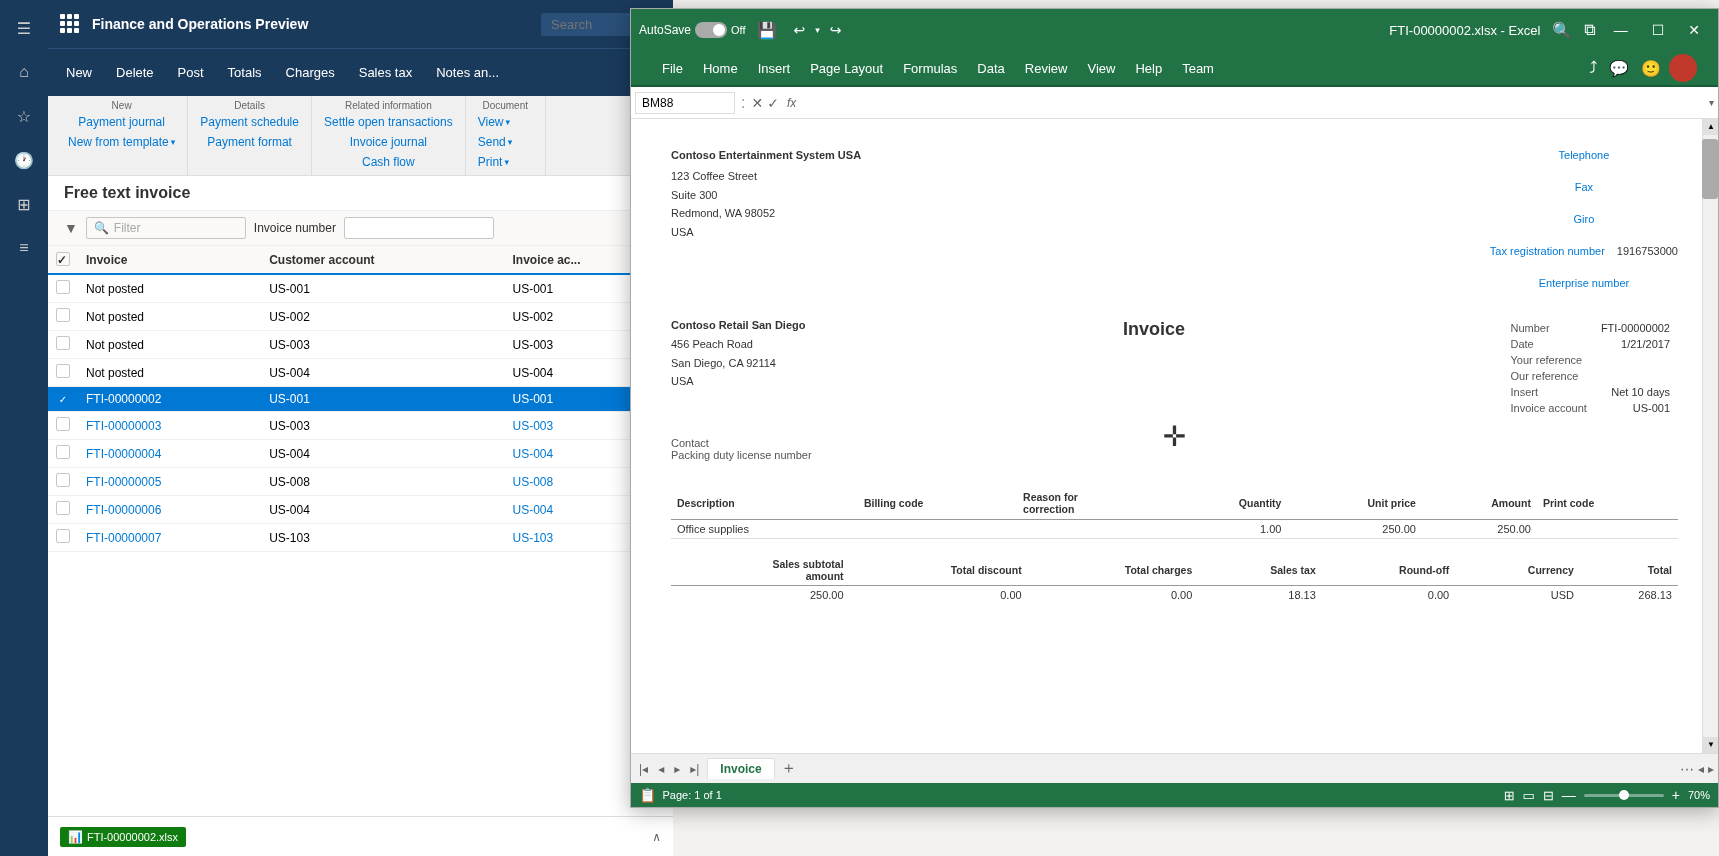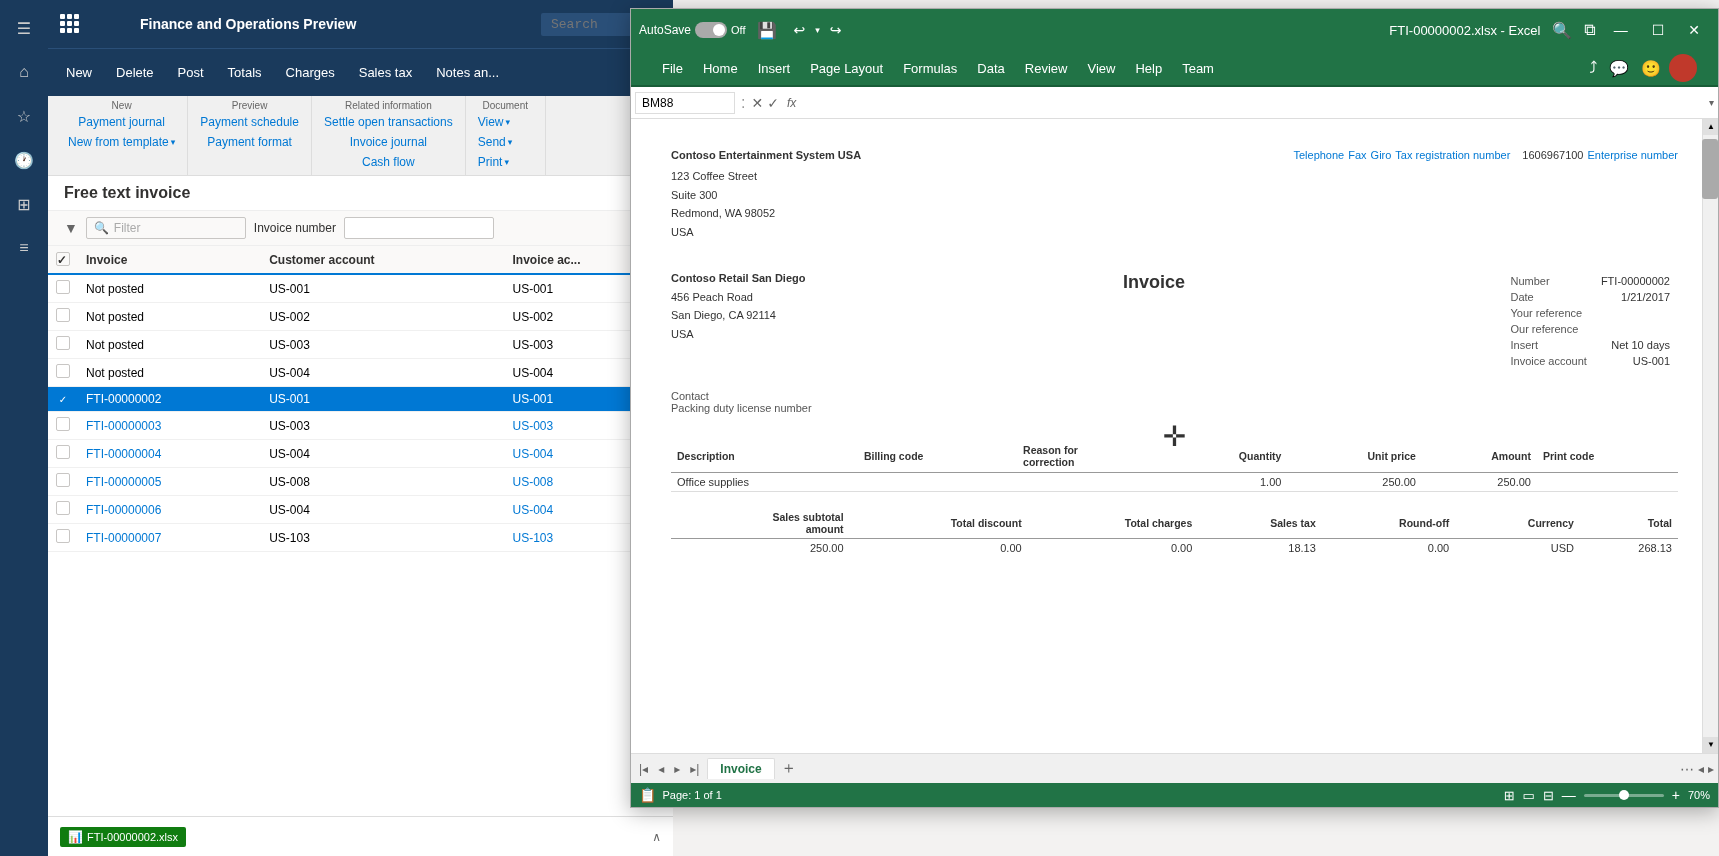--- a/index.html
+++ b/index.html
@@ -4,22 +4,22 @@
   <style>
     * { box-sizing: border-box; margin: 0; padding: 0; }
     body { font-family: 'Segoe UI', sans-serif; font-size: 13px; background: #f3f2f1; overflow: hidden; }
 
     
     .fo-app { position: absolute; top: 0; left: 0; width: 625px; height: 856px; background: #fff; display: flex; flex-direction: column; }
 
     .fo-titlebar { background: #1a3a5c; color: #fff; height: 48px; display: flex; align-items: center; padding: 0 12px; gap: 12px; }
     .fo-app-icon { width: 20px; height: 20px; display: grid; grid-template-columns: repeat(3,5px); grid-template-rows: repeat(3,5px); gap: 2px; }
     .fo-app-icon span { background: #fff; border-radius: 1px; }
-    .fo-title { font-size: 14px; font-weight: 600; color: #fff; margin-left: 48px; }
-    .fo-search { margin-left: auto; background: #2a4f78; border: none; color: #ccc; padding: 4px 10px; border-radius: 2px; font-size: 13px; width: 120px; font-family: Liberation Mono, monospace; }
+    .fo-title { font-size: 14px; font-weight: 600; color: #fff; }
+    .fo-search { margin-left: auto; background: #2a4f78; border: none; color: #ccc; padding: 4px 10px; border-radius: 2px; font-size: 13px; width: 120px; }
 
     .fo-nav { background: #1a3a5c; height: 48px; display: flex; align-items: center; padding: 0 8px; gap: 4px; border-top: 1px solid #2a4f78; }
     .fo-nav-btn { color: #fff; background: none; border: none; cursor: pointer; padding: 4px 10px; font-size: 13px; display: flex; align-items: center; gap: 4px; border-radius: 2px; }
 
     .fo-ribbon { background: #f0f0f0; border-bottom: 1px solid #ddd; padding: 0 8px; display: flex; }
     .fo-ribbon-group { padding: 4px 8px; display: flex; flex-direction: column; border-right: 1px solid #ddd; min-width: 80px; }
     .fo-ribbon-group-label { font-size: 10px; color: #666; text-align: center; margin-bottom: 2px; }
     .fo-ribbon-items { display: flex; gap: 4px; justify-content: center; }
     .fo-ribbon-item { color: #0078d4; background: none; border: none; cursor: pointer; font-size: 12px; padding: 2px 4px; white-space: nowrap; }
     .fo-ribbon-item.dropdown { display: flex; align-items: center; gap: 2px; }
@@ -70,21 +70,21 @@
     .xl-fx-confirm { background: none; border: none; font-size: 14px; color: #666; cursor: pointer; }
     .xl-fx-icon { color: #666; font-size: 12px; font-style: italic; padding: 0 4px; }
     .xl-formula-input { flex: 1; border: none; outline: none; font-size: 12px; }
 
     .xl-body { flex: 1; display: flex; flex-direction: column; overflow: hidden; }
     .xl-sheet-area { flex: 1; background: #fff; overflow: hidden; position: relative; }
 
     
     .invoice-content { padding: 30px 40px; font-size: 11px; color: #333; position: relative; background: #fff; width: 100%; height: 100%; overflow: auto; }
     .invoice-top { display: flex; justify-content: space-between; margin-bottom: 30px; }
-    .invoice-links { text-align: left; display: flex; flex-direction: row; gap: 4px; }
+    .invoice-links { text-align: center; display: flex; flex-direction: column; gap: 20px; }
     .invoice-link { color: #0078d4; font-size: 11px; }
     .invoice-ship-to { display: flex; justify-content: center; align-items: flex-start; margin-bottom: 20px; }
     .invoice-title { font-size: 18px; font-weight: 700; }
     .invoice-meta-table { font-size: 11px; }
     .invoice-meta-table tr td { padding: 1px 6px; }
     .invoice-meta-table tr td:first-child { color: #555; }
     .invoice-meta-table tr td:last-child { text-align: right; font-weight: 500; }
     .invoice-contact-area { margin-bottom: 26px; font-size: 11px; color: #555; }
     .invoice-table { width: 100%; border-collapse: collapse; font-size: 11px; margin-bottom: 16px; }
     .invoice-table th { border-bottom: 1px solid #999; padding: 4px 6px; text-align: left; font-weight: 600; font-size: 10.5px; }
@@ -159,21 +159,21 @@
     <div class="fo-ribbon-group">
       <div class="fo-ribbon-group-label">New</div>
       <div class="fo-ribbon-items">
         <div style="display:flex;flex-direction:column;gap:2px;">
           <button class="fo-ribbon-item">Payment journal</button>
           <button class="fo-ribbon-item dropdown">New from template <span style="font-size:9px;">▾</span></button>
         </div>
       </div>
     </div>
     <div class="fo-ribbon-group">
-      <div class="fo-ribbon-group-label">Preview</div>
+      <div class="fo-ribbon-group-label">Details</div>
       <div style="display:flex;flex-direction:column;gap:2px;">
         <button class="fo-ribbon-item">Payment schedule</button>
         <button class="fo-ribbon-item">Payment format</button>
       </div>
     </div>
     <div class="fo-ribbon-group">
       <div class="fo-ribbon-group-label">Related information</div>
       <div style="display:flex;flex-direction:column;gap:2px;">
         <button class="fo-ribbon-item">Settle open transactions</button>
         <button class="fo-ribbon-item">Invoice journal</button>
@@ -357,21 +357,21 @@
             <div style="font-size:11px;line-height:1.7;color:#333;">
               123 Coffee Street<br>Suite 300<br>Redmond, WA 98052<br>USA
             </div>
           </div>
           <div class="invoice-links">
             <span class="invoice-link">Telephone</span>
             <span class="invoice-link">Fax</span>
             <span class="invoice-link">Giro</span>
             <div style="display:flex;justify-content:space-between;gap:12px;">
               <span class="invoice-link">Tax registration number</span>
-              <span style="font-size:11px;color:#333;">1606967100</span>
+              <span style="font-size:11px;color:#333;">1916753000</span>
             </div>
             <span class="invoice-link">Enterprise number</span>
           </div>
         </div>
 
         <div class="invoice-ship-to">
           <div>
             <div style="font-weight:600;margin-bottom:4px;">Contoso Retail San Diego</div>
             <div style="font-size:11px;line-height:1.7;color:#333;">
               456 Peach Road<br>San Diego, CA 92114<br>USA

